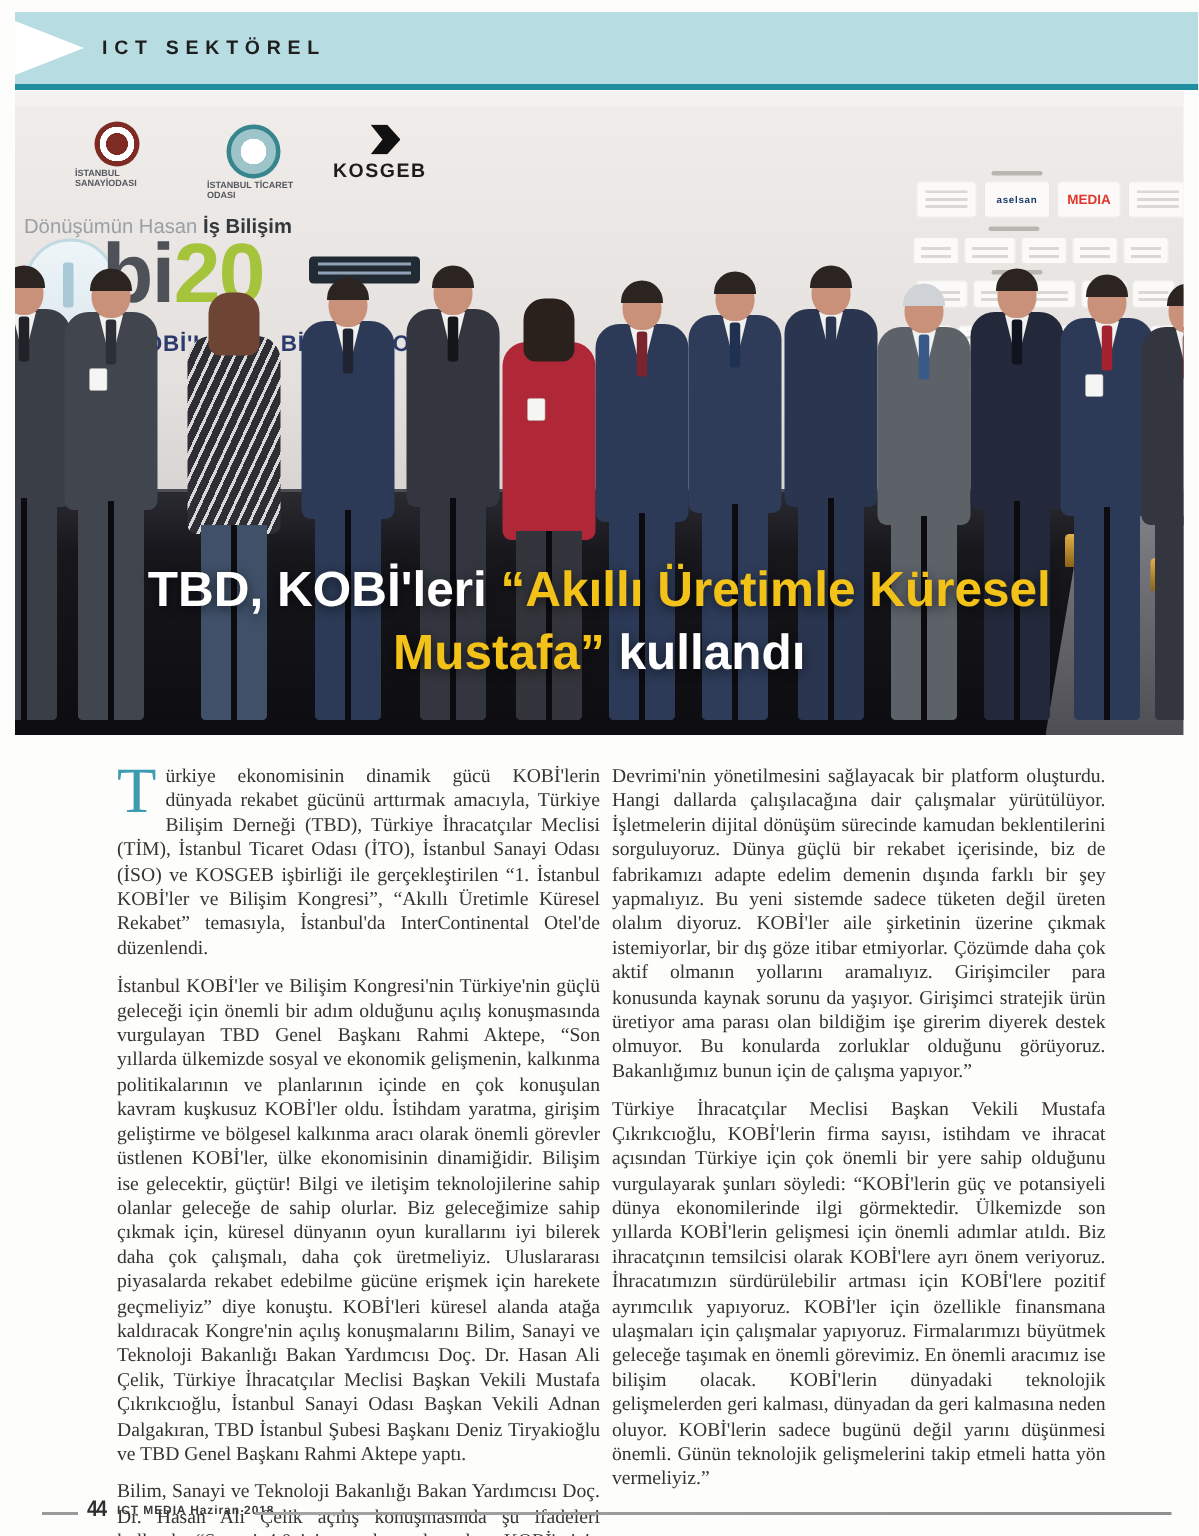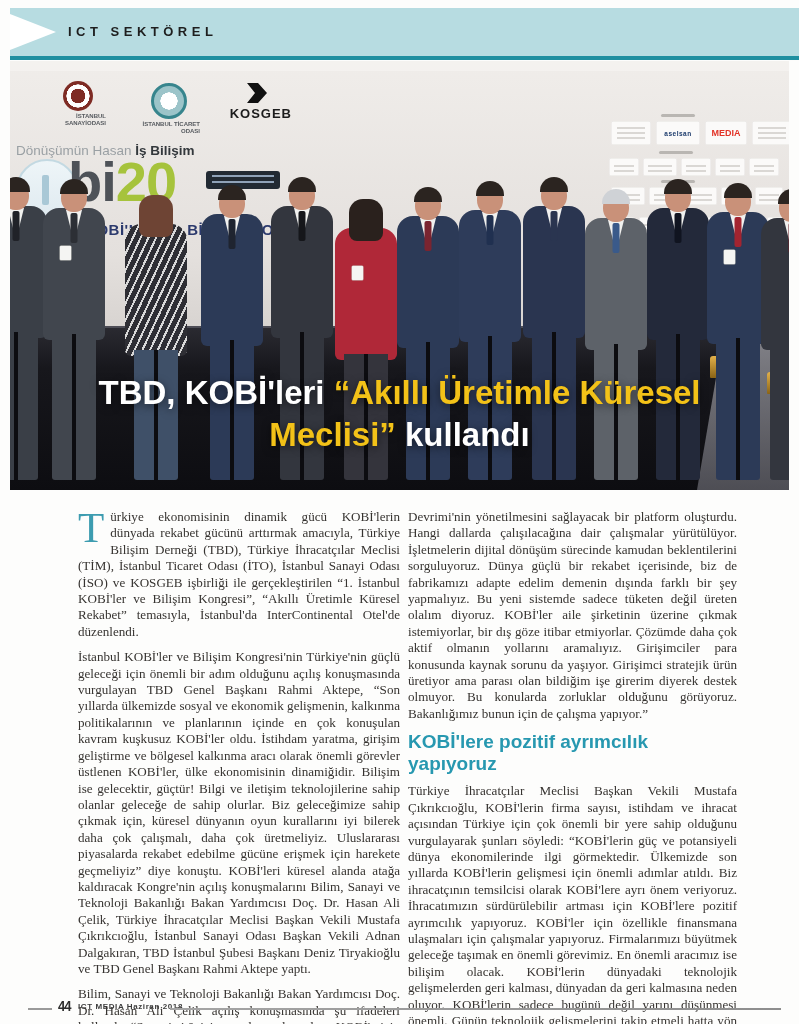--- a/index.html
+++ b/index.html
@@ -27,21 +27,21 @@
   .kobi-logo{position:absolute;left:58px;top:88px;font-size:56px;font-weight:800;z-index:2;
       font-family:"Liberation Sans",sans-serif;letter-spacing:-1px;}
   .kobi-bi{color:#4e5258;margin-top:44px;}
   .kobi-18{color:#a6c33c;}
   .congress-line{position:absolute;left:-8px;top:160px;width:600px;font-size:15px;font-weight:800;
       color:#2c3a6d;letter-spacing:.5px;z-index:2;}
   .dark-pill{position:absolute;left:196px;top:110px;width:74px;height:18px;background:#222a33;
       border-radius:3px;z-index:2;}
   .dark-pill i{display:block;height:2px;background:#8fa2b8;margin:4px 6px 0 6px;}
 
-  .orglogo{position:absolute;z-index:2;text-align:right;}
+  .orglogo{position:absolute;z-index:2;text-align:left;}
   .org-caption{font-size:6px;color:#55595e;font-weight:700;line-height:7px;margin-top:2px;}
   .iso-gear{width:30px;height:30px;border-radius:50%;margin:0 auto;
       background:radial-gradient(circle at 50% 50%,#7e2b24 0 34%,#ffffff 35% 54%,#7e2b24 55% 100%);}
   .ito-circle{width:30px;height:30px;border-radius:50%;margin:0 auto;border:3px solid #37858d;
       background:radial-gradient(circle,#ffffff 0 40%,#9cc4c9 41% 100%);}
   .kosgeb-icon{width:20px;height:20px;background:#111;margin:0 auto;
       clip-path:polygon(0 0,55% 0,100% 50%,55% 100%,0 100%,40% 50%);}
   .kosgeb-text{font-size:13px;font-weight:800;color:#1c1c1c;letter-spacing:1px;margin-top:3px;}
 
   .sponsor-wall{position:absolute;right:0;top:30px;width:180px;height:250px;z-index:2;}
@@ -291,33 +291,32 @@
           <div class="p-shirt"></div>
           <div class="p-tie" style="background: rgb(106, 31, 40);"></div>
           <div class="p-torso" style="background: rgb(51, 54, 62);"></div>
           <div class="p-legs" style="background: linear-gradient(90deg, rgb(51, 54, 62) 0px, rgb(51, 54, 62) 45%, rgb(12, 12, 16) 45%, rgb(12, 12, 16) 55%, rgb(51, 54, 62) 55%, rgb(51, 54, 62) 100%);"></div>
           <div class="p-head"></div>
           <div class="p-hair"></div>
         </div>
       </div>
 
     <div class="headline">
-      <span class="hl-white">TBD, KOBİ'leri </span><span class="hl-yellow">“Akıllı Üretimle Küresel Meclisi”</span><span class="hl-white"> kullandı</span>
+      <span class="hl-white">TBD, KOBİ'leri </span><span class="hl-yellow">“Akıllı Üretimle Küresel Mustafa”</span><span class="hl-white"> kullandı</span>
     </div>
   </div>
 
   <div class="article col-left">
     <p><span class="dropcap">T</span><span>ürkiye ekonomisinin dinamik gücü KOBİ'lerin dünyada rekabet gücünü arttırmak amacıyla, Türkiye Bilişim Derneği (TBD), Türkiye İhracatçılar Meclisi (TİM), İstanbul Ticaret Odası (İTO), İstanbul Sanayi Odası (İSO) ve KOSGEB işbirliği ile gerçekleştirilen “1. İstanbul KOBİ'ler ve Bilişim Kongresi”, “Akıllı Üretimle Küresel Rekabet” temasıyla, İstanbul'da InterContinental Otel'de düzenlendi.</span></p>
     <p>İstanbul KOBİ'ler ve Bilişim Kongresi'nin Türkiye'nin güçlü geleceği için önemli bir adım olduğunu açılış konuşmasında vurgulayan TBD Genel Başkanı Rahmi Aktepe, “Son yıllarda ülkemizde sosyal ve ekonomik gelişmenin, kalkınma politikalarının ve planlarının içinde en çok konuşulan kavram kuşkusuz KOBİ'ler oldu. İstihdam yaratma, girişim geliştirme ve bölgesel kalkınma aracı olarak önemli görevler üstlenen KOBİ'ler, ülke ekonomisinin dinamiğidir. Bilişim ise gelecektir, güçtür! Bilgi ve iletişim teknolojilerine sahip olanlar geleceğe de sahip olurlar. Biz geleceğimize sahip çıkmak için, küresel dünyanın oyun kurallarını iyi bilerek daha çok çalışmalı, daha çok üretmeliyiz. Uluslararası piyasalarda rekabet edebilme gücüne erişmek için harekete geçmeliyiz” diye konuştu. KOBİ'leri küresel alanda atağa kaldıracak Kongre'nin açılış konuşmalarını Bilim, Sanayi ve Teknoloji Bakanlığı Bakan Yardımcısı Doç. Dr. Hasan Ali Çelik, Türkiye İhracatçılar Meclisi Başkan Vekili Mustafa Çıkrıkcıoğlu, İstanbul Sanayi Odası Başkan Vekili Adnan Dalgakıran, TBD İstanbul Şubesi Başkanı Deniz Tiryakioğlu ve TBD Genel Başkanı Rahmi Aktepe yaptı.</p>
     <p>Bilim, Sanayi ve Teknoloji Bakanlığı Bakan Yardımcısı Doç. Dr. Hasan Ali Çelik açılış konuşmasında şu ifadeleri kullandı: “Sanayi 4.0 için yapılan çalışmalara KOBİ'mizin ilgisinin olmadığını görüyoruz. Bakanlığımız bu anlamda Sanayi</p>
   </div>
 
   <div class="article col-right">
     <p>Devrimi'nin yönetilmesini sağlayacak bir platform oluşturdu. Hangi dallarda çalışılacağına dair çalışmalar yürütülüyor. İşletmelerin dijital dönüşüm sürecinde kamudan beklentilerini sorguluyoruz. Dünya güçlü bir rekabet içerisinde, biz de fabrikamızı adapte edelim demenin dışında farklı bir şey yapmalıyız. Bu yeni sistemde sadece tüketen değil üreten olalım diyoruz. KOBİ'ler aile şirketinin üzerine çıkmak istemiyorlar, bir dış göze itibar etmiyorlar. Çözümde daha çok aktif olmanın yollarını aramalıyız. Girişimciler para konusunda kaynak sorunu da yaşıyor. Girişimci stratejik ürün üretiyor ama parası olan bildiğim işe girerim diyerek destek olmuyor. Bu konularda zorluklar olduğunu görüyoruz. Bakanlığımız bunun için de çalışma yapıyor.”</p>
-    <div class="subhead">KOBİ'lere pozitif ayrımcılık yapıyoruz</div>
     <p>Türkiye İhracatçılar Meclisi Başkan Vekili Mustafa Çıkrıkcıoğlu, KOBİ'lerin firma sayısı, istihdam ve ihracat açısından Türkiye için çok önemli bir yere sahip olduğunu vurgulayarak şunları söyledi: “KOBİ'lerin güç ve potansiyeli dünya ekonomilerinde ilgi görmektedir. Ülkemizde son yıllarda KOBİ'lerin gelişmesi için önemli adımlar atıldı. Biz ihracatçının temsilcisi olarak KOBİ'lere ayrı önem veriyoruz. İhracatımızın sürdürülebilir artması için KOBİ'lere pozitif ayrımcılık yapıyoruz. KOBİ'ler için özellikle finansmana ulaşmaları için çalışmalar yapıyoruz. Firmalarımızı büyütmek geleceğe taşımak en önemli görevimiz. En önemli aracımız ise bilişim olacak. KOBİ'lerin dünyadaki teknolojik gelişmelerden geri kalması, dünyadan da geri kalmasına neden oluyor. KOBİ'lerin sadece bugünü değil yarını düşünmesi önemli. Günün teknolojik gelişmelerini takip etmeli hatta yön vermeliyiz.”</p>
   </div>
 
   <div class="footer-line fl-short"></div>
   <div class="footer-num">44</div>
   <div class="footer-mag">ICT MEDIA Haziran 2018</div>
   <div class="footer-line fl-long"></div>
 
 </div>
 

